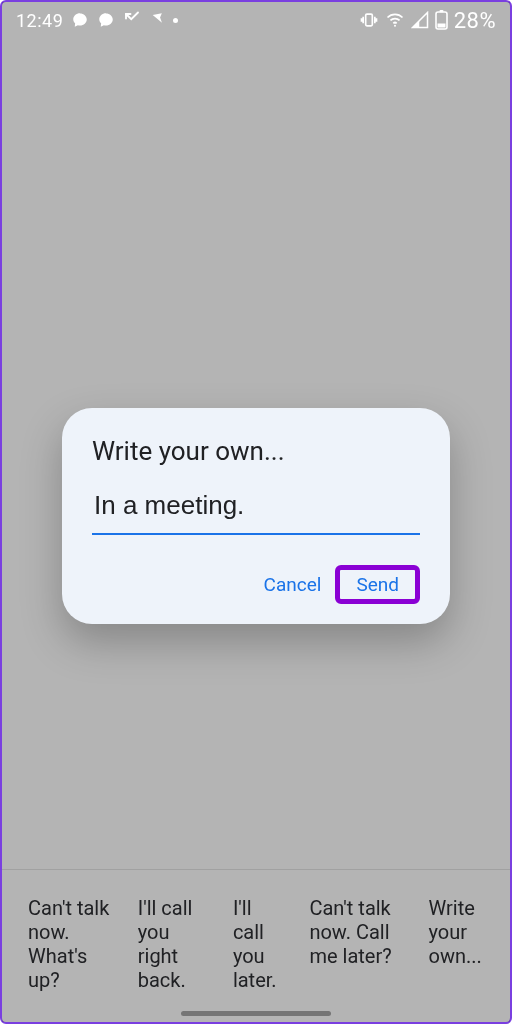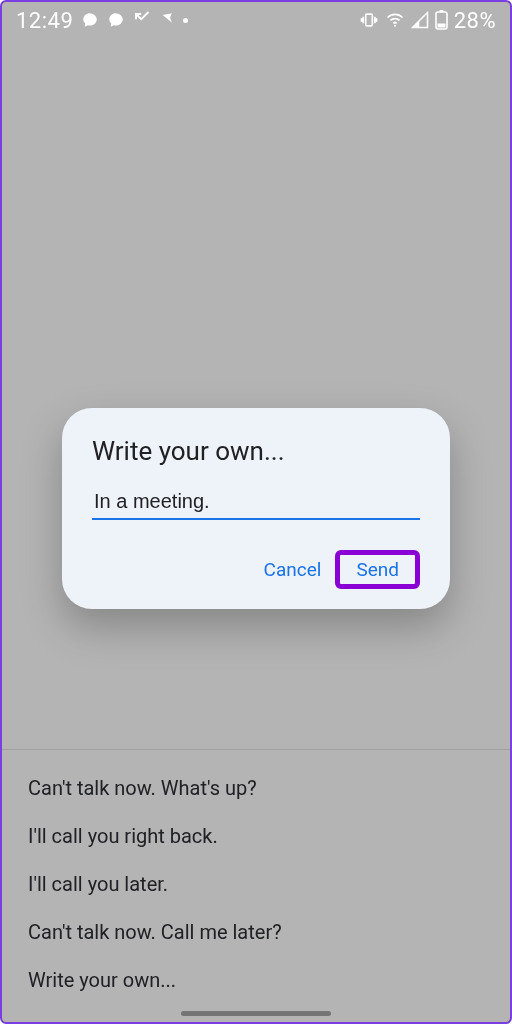--- a/index.html
+++ b/index.html
@@ -22,36 +22,36 @@
     padding: 0 14px;
     color: #fff;
     font-size: 17px;
     z-index: 5;
   }
   .statusbar .left, .statusbar .right { display: flex; align-items: center; gap: 8px; }
   .statusbar .right { gap: 6px; }
   .statusbar svg { display: block; }
   .sb-dot { width: 5px; height: 5px; border-radius: 50%; background: #fff; }
   .batt-txt { font-size: 22px; letter-spacing: 0.5px; }
-  .clock { font-size: 22px; font-weight: 400; letter-spacing: 0.5px; }
+  .clock { font-size: 18px; font-weight: 400; letter-spacing: 0.5px; }
 
   .contact-name {
     position: absolute; top: 108px; left: 0; right: 0;
     text-align: center;
     font-size: 46px;
     color: #202124;
     font-weight: 400;
     z-index: 1;
   }
 
   .replies {
     position: absolute; left: 0; right: 0; bottom: 0;
     padding: 26px 26px 30px 26px;
     border-top: 1px solid rgba(0,0,0,0.10);
-    display: flex; flex-direction: column; gap: 24px;
+    display: flex; gap: 24px;
     z-index: 1;
   }
   .replies .item {
     font-size: 20px;
     color: #202124;
   }
 
   .nav-handle {
     position: absolute; bottom: 6px; left: 50%; transform: translateX(-50%);
     width: 150px; height: 5px; border-radius: 3px;
@@ -71,23 +71,23 @@
   .dialog-title {
     font-size: 26px;
     color: #202124;
     margin-bottom: 20px;
   }
   .dialog-input {
     width: 100%;
     border: none;
     background: transparent;
     border-bottom: 2px solid #1a73e8;
-    font-size: 20px;
+    font-size: 26px;
     color: #202124;
-    padding: 4px 2px 5px 2px;
+    padding: 4px 2px 12px 2px;
     outline: none;
   }
   .dialog-actions {
     display: flex; justify-content: flex-end; align-items: center;
     margin-top: 30px;
   }
   .btn {
     font-size: 19px;
     color: #1a73e8;
     background: transparent;

